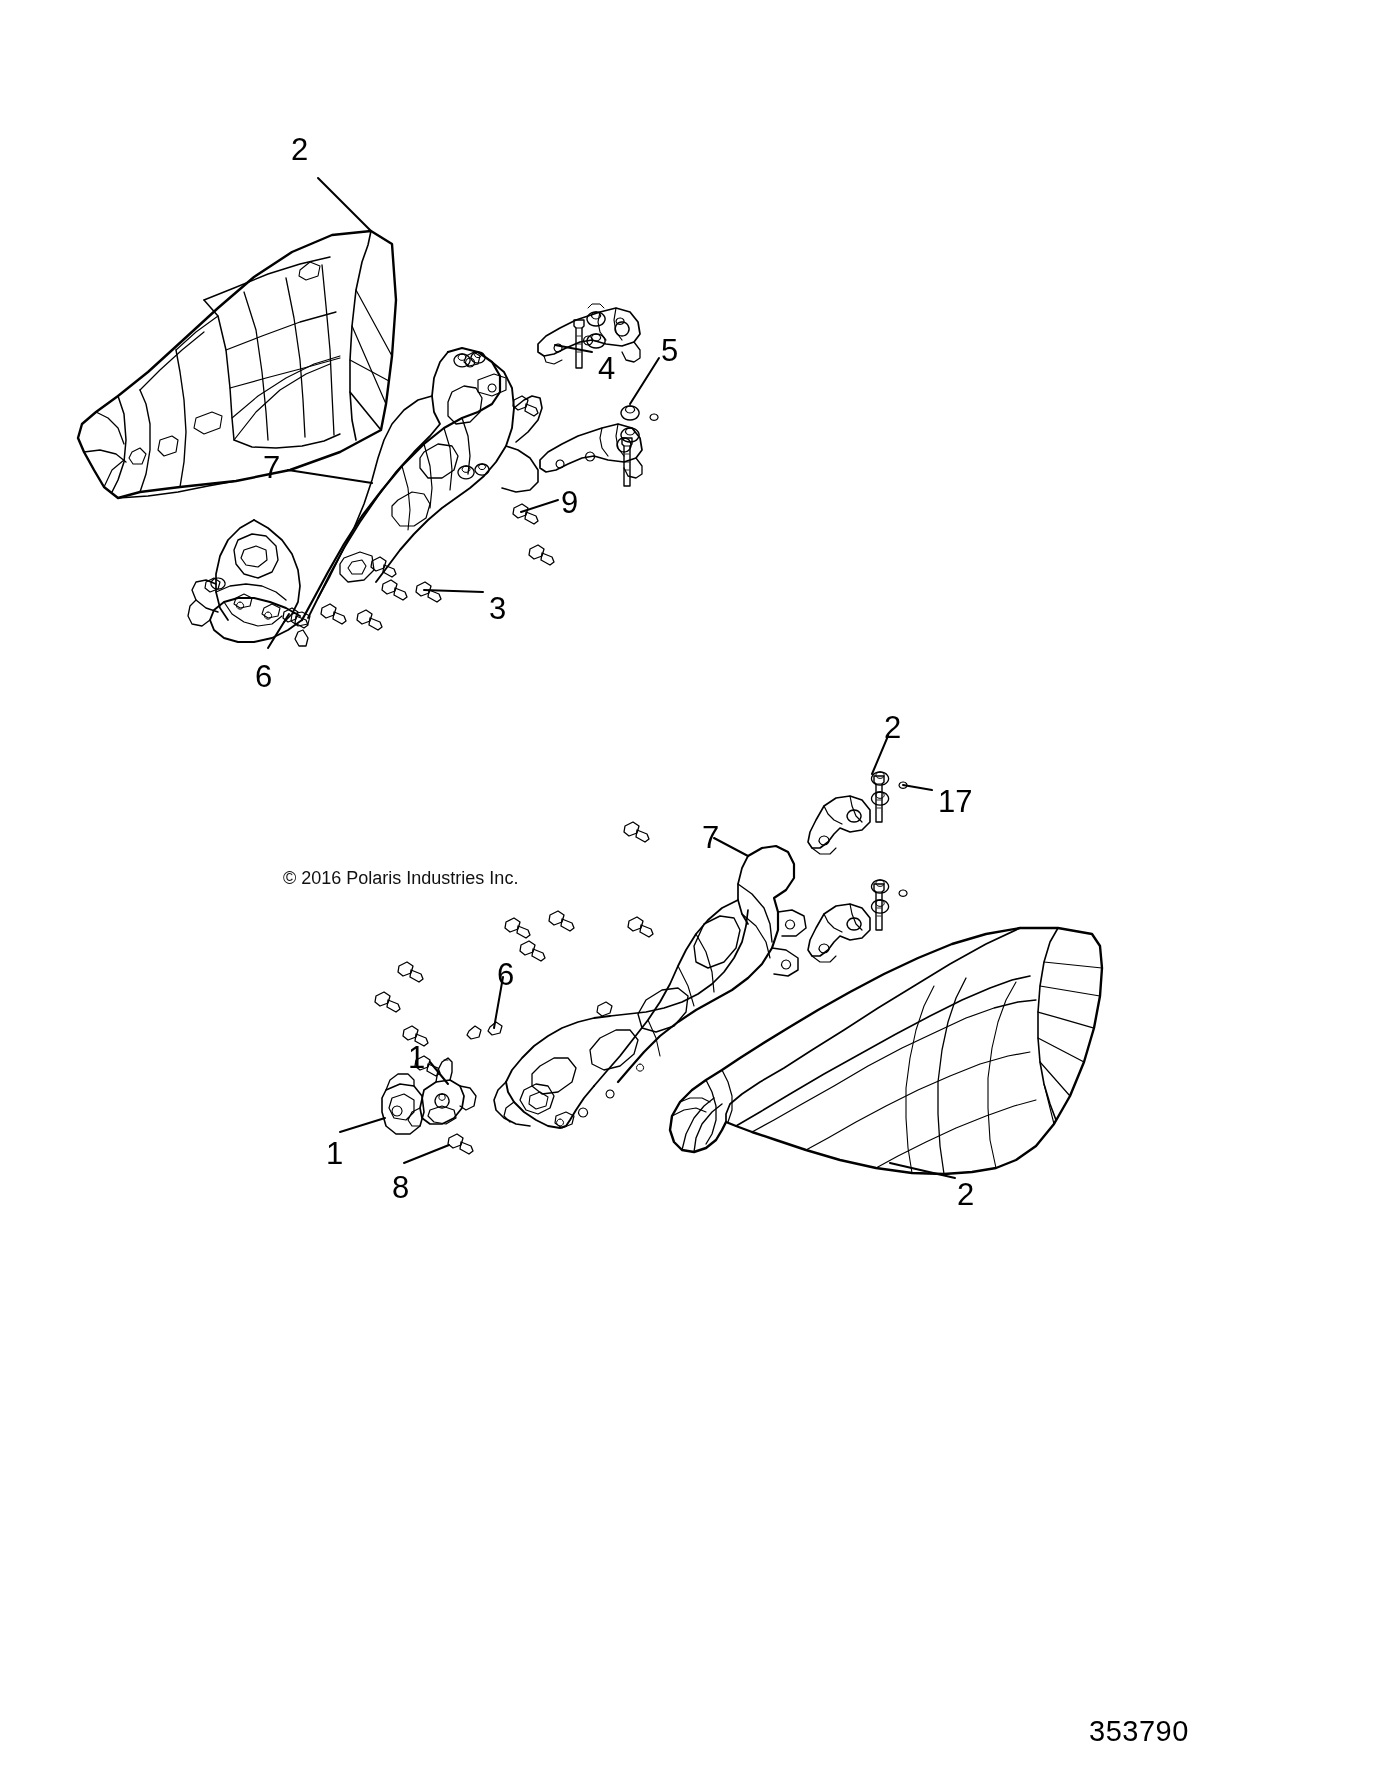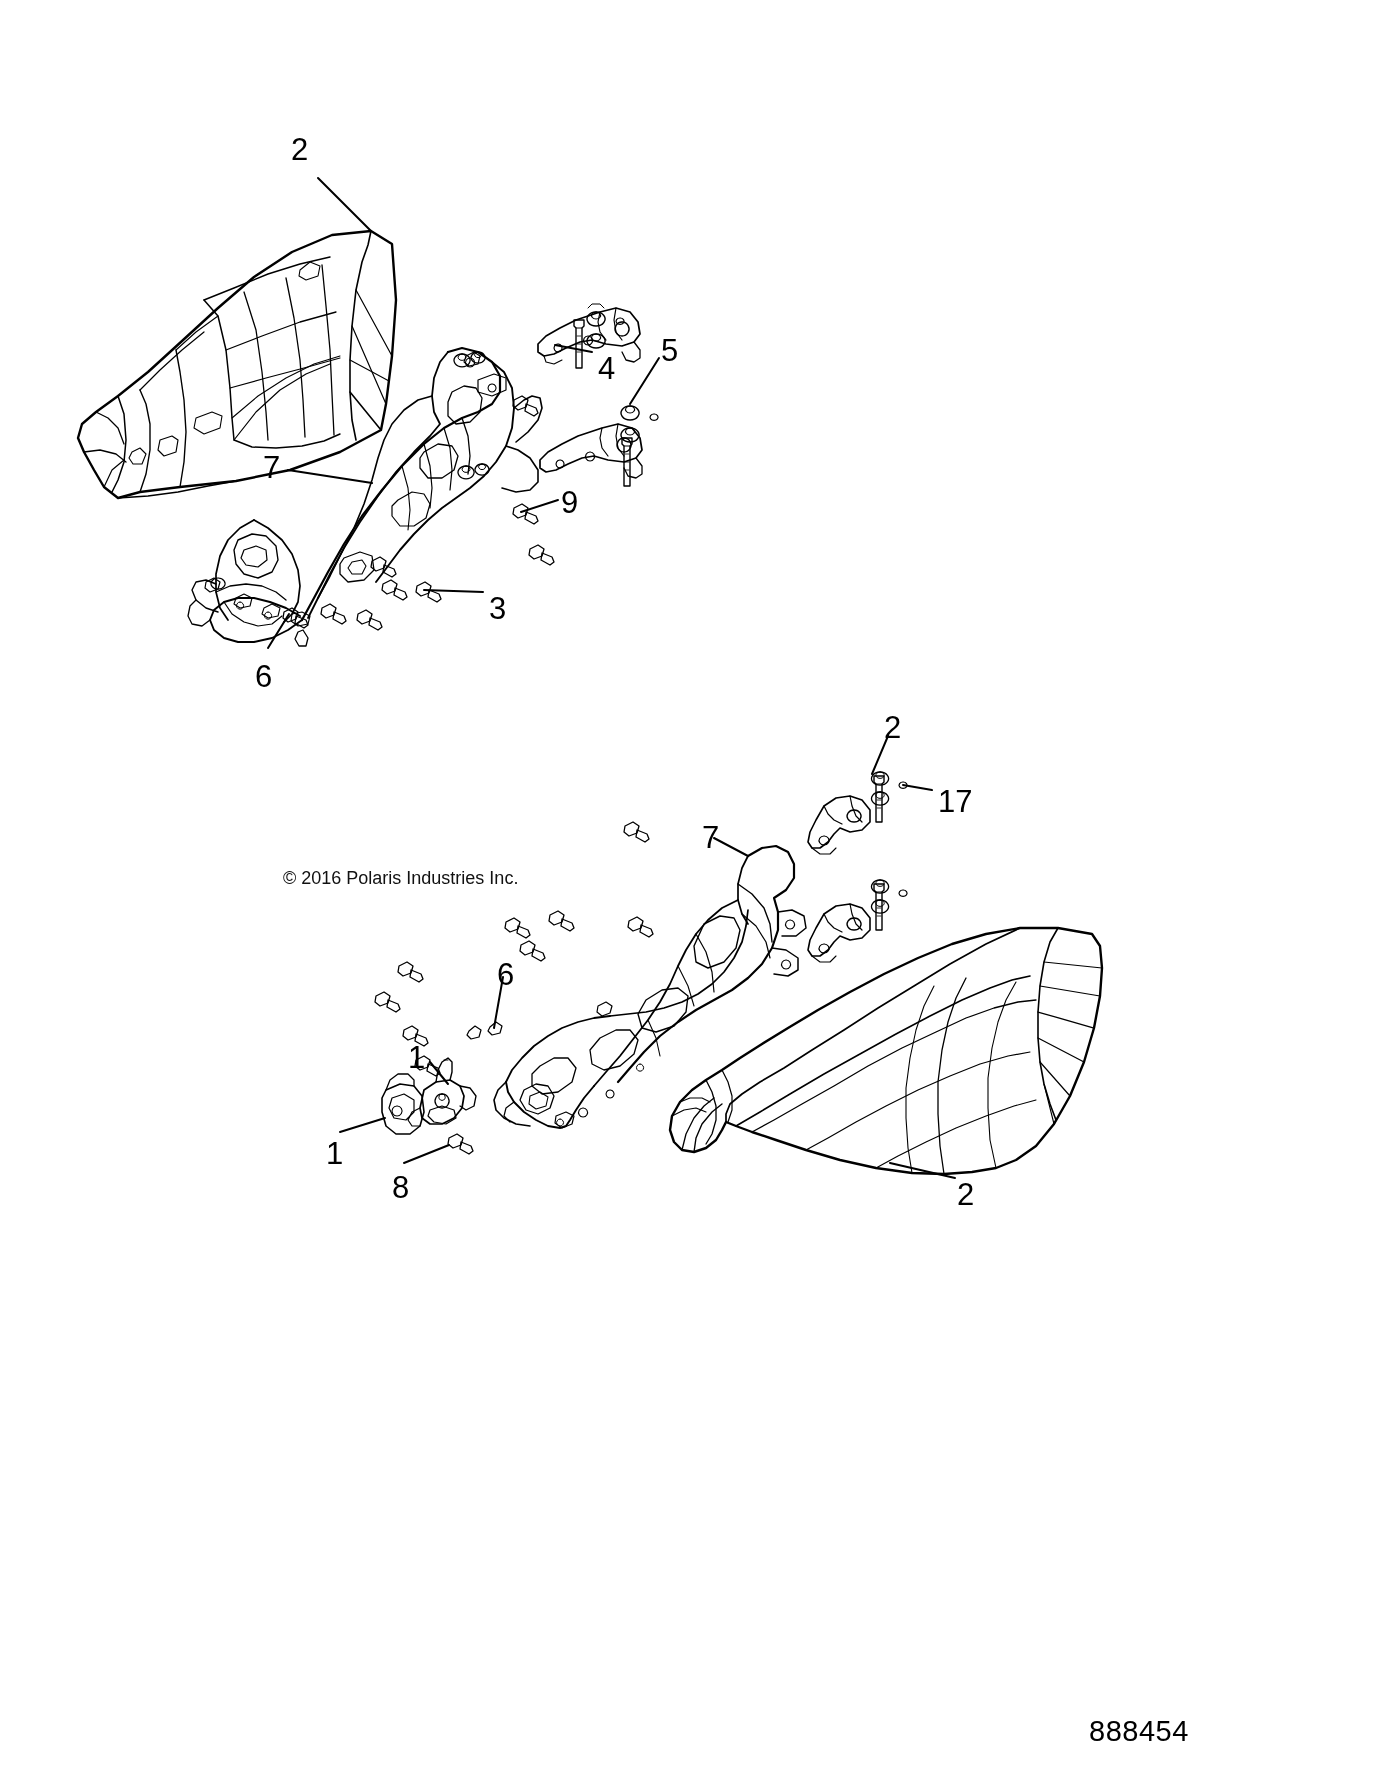--- a/index.html
+++ b/index.html
@@ -482,15 +482,15 @@
       <div class="calloutLbl" style="left: 702px; top: 822px;">7</div>
       <div class="calloutLbl" style="left: 497px; top: 959px;">6</div>
       <div class="calloutLbl" style="left: 408px; top: 1042px;">1</div>
       <div class="calloutLbl" style="left: 326px; top: 1138px;">1</div>
       <div class="calloutLbl" style="left: 392px; top: 1172px;">8</div>
       <div class="calloutLbl" style="left: 957px; top: 1179px;">2</div>
     </div>
 
   <div id="copyright">© 2016 Polaris Industries Inc.</div>
 
-  <div id="partno">888454</div>
+  <div id="partno">353790</div>
 
 </div>
 
 </body></html>

